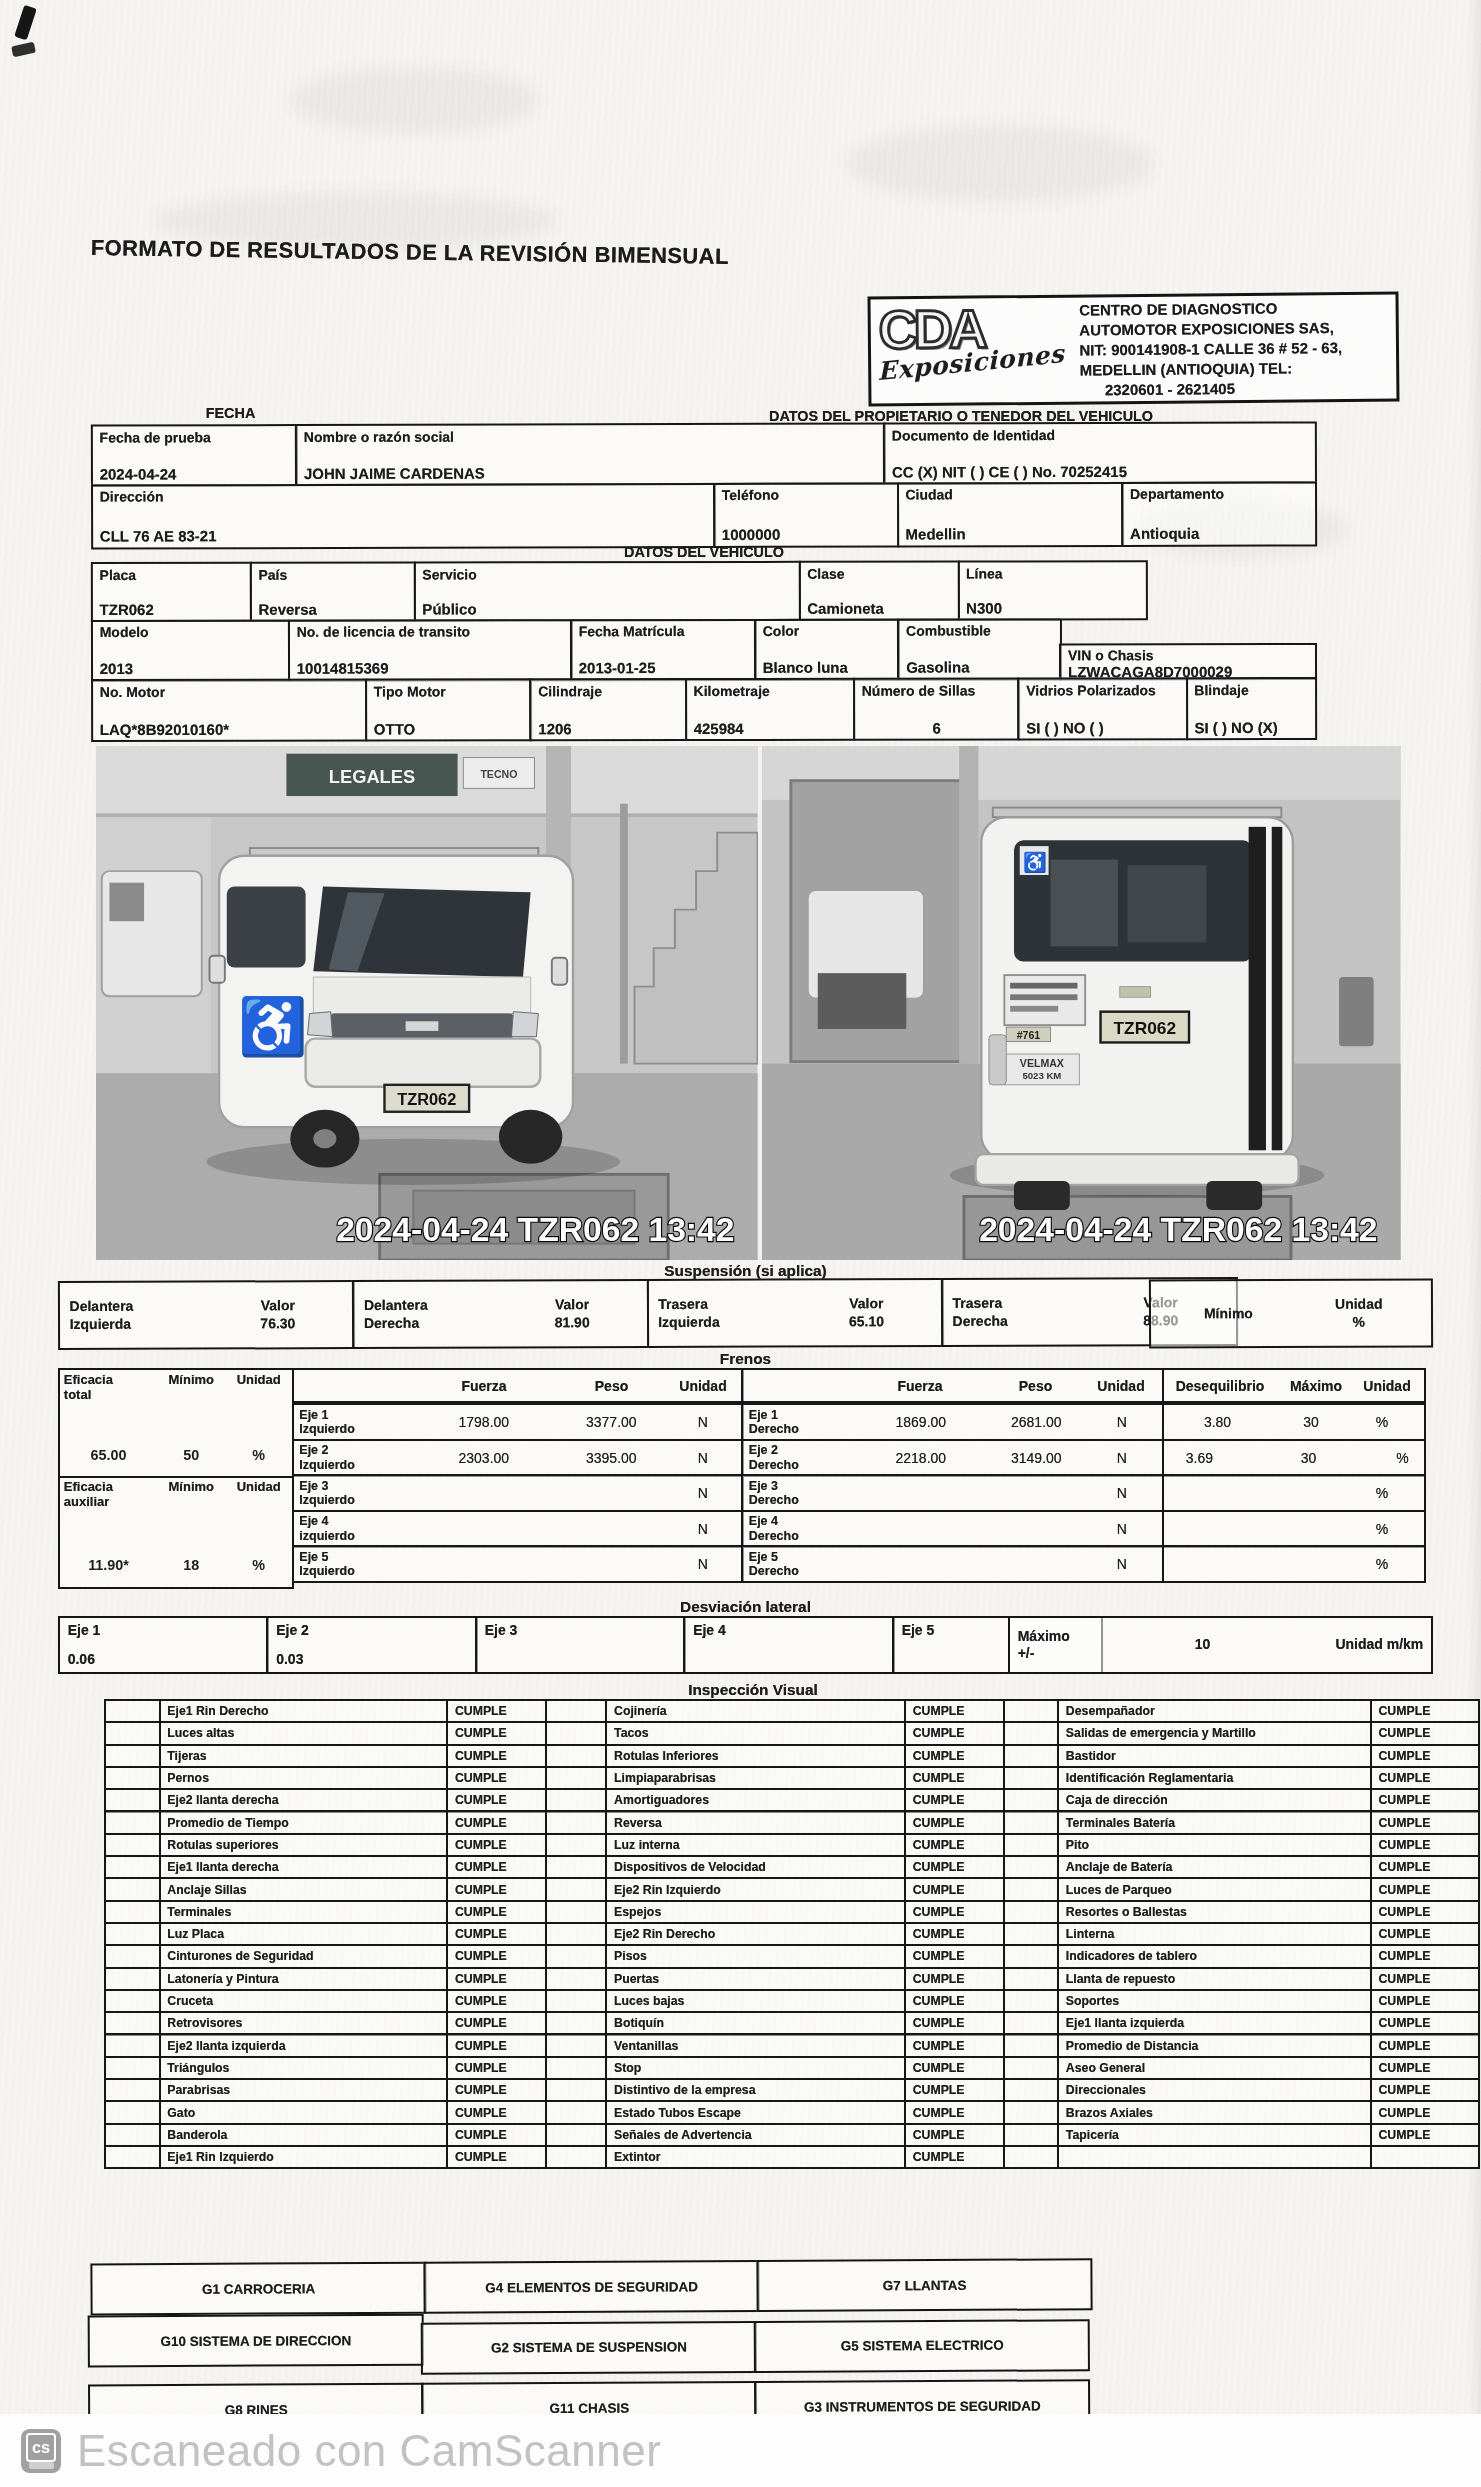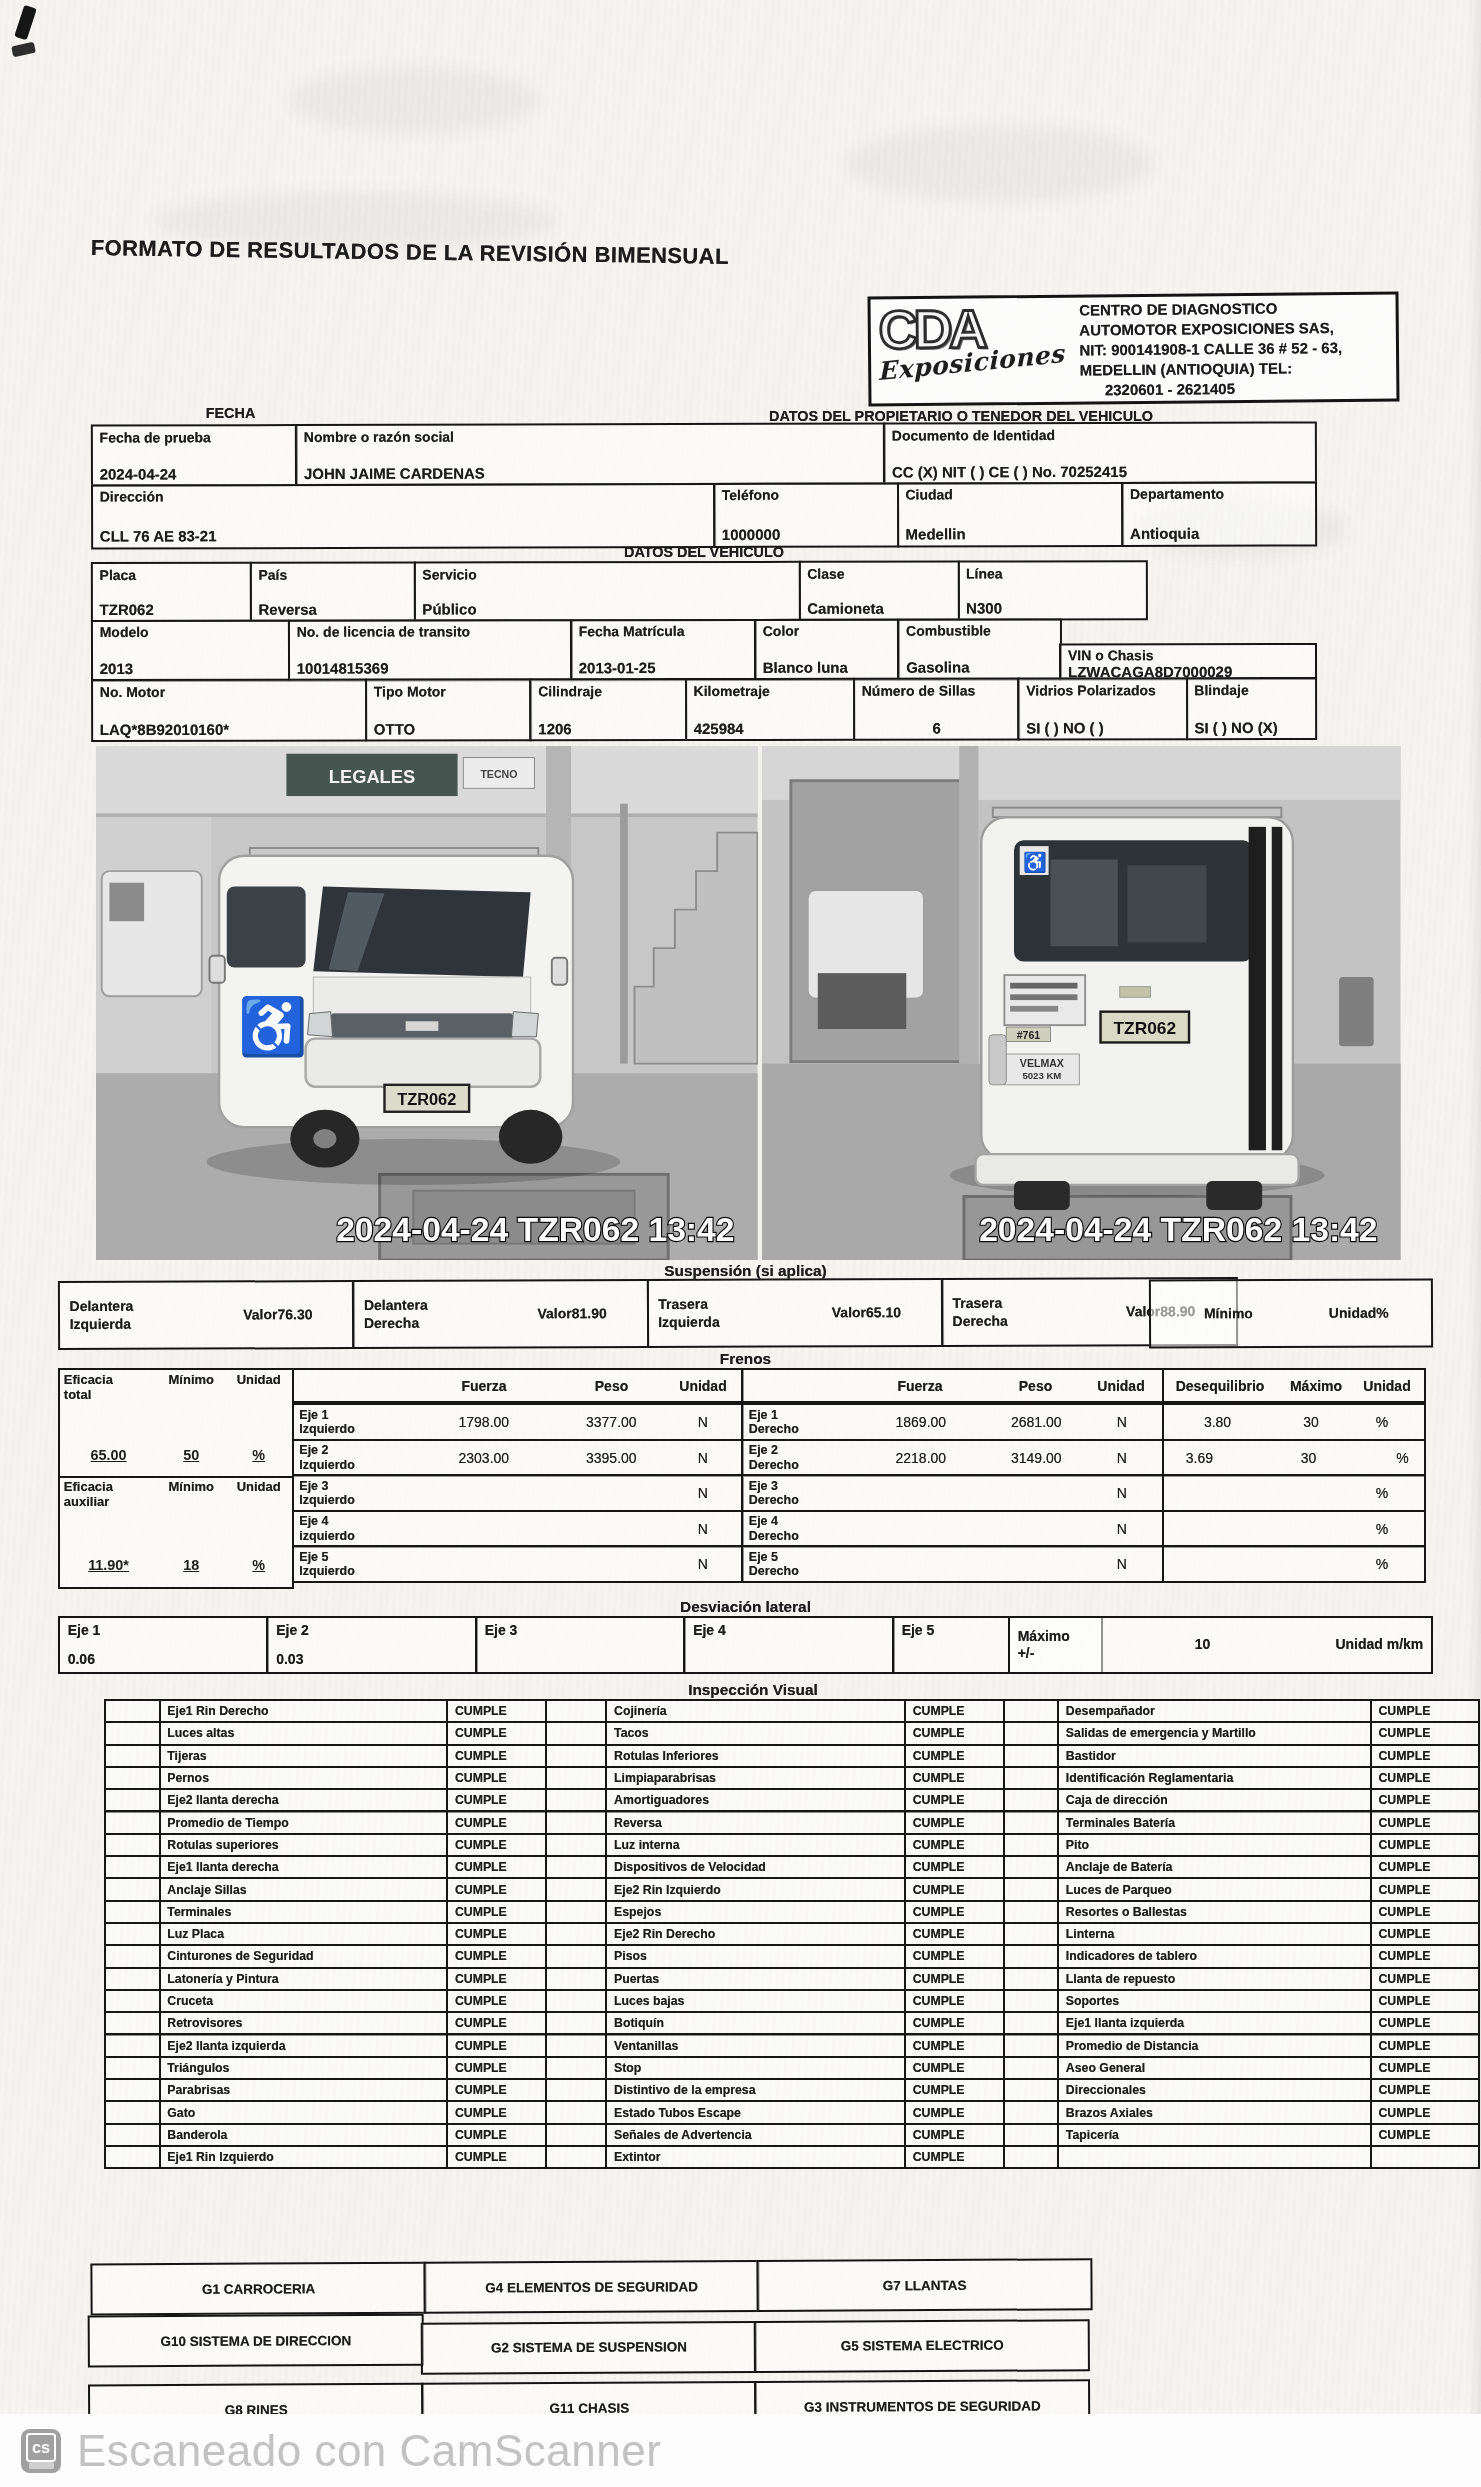--- a/index.html
+++ b/index.html
@@ -47,32 +47,32 @@
   .photos{display:flex;background:#fff;}
   .photo{height:100%;}
   .photo svg{width:100%;height:100%;display:block;}
   .photo-divider{width:4.8px;background:#f2f1ee;}
 
   
   .susp{display:flex;}
   .sbox{border:2.9px solid #151515;background:rgba(255,255,255,.55);display:flex;padding:5.8px 9.6px;}
   .sbox + .sbox{margin-left:-2.9px;}
   .scol1{width:52%;display:flex;flex-direction:column;justify-content:center;}
-  .scol2{width:48%;display:flex;flex-direction:row;align-items:center;justify-content:center;}
+  .scol2{width:48%;display:flex;flex-direction:column;align-items:center;justify-content:center;}
   .s-l{font-size:14px;font-weight:700;line-height:1.25;text-shadow:0 0 0.5px rgba(10,10,10,.65);}
 
   
   .frenos{display:flex;}
   .fx-col{display:flex;flex-direction:column;}
   .fx-col + .fx-col{margin-left:-2.5px;}
   .fbox{border:2.5px solid #161616;background:rgba(255,255,255,.55);box-sizing:border-box;}
   .fbox + .fbox{margin-top:-2.5px;}
   .ef-grid{display:flex;padding:2.9px 3.8px;}
   .ef-c{font-size:13px;font-weight:700;line-height:1.15;text-shadow:0 0 0.5px rgba(10,10,10,.6);}
-  .ef-vals{display:flex;padding:1.9px 3.8px;text-decoration:underline;}
+  .ef-vals{display:flex;padding:1.9px 3.8px;}
   .ef-vals span{font-size:14.4px;font-weight:700;text-align:center;}
   .frow{display:flex;align-items:center;}
   .fhead span{font-size:14px;font-weight:700;text-align:center;text-shadow:0 0 0.5px rgba(10,10,10,.6);}
   .eje2l{display:flex;flex-direction:column;justify-content:center;padding-left:5.8px;}
   .eje2l i{font-style:normal;font-size:12.5px;font-weight:700;line-height:1.15;text-shadow:0 0 0.5px rgba(10,10,10,.6);}
   .fv{font-size:14px;font-weight:400;text-align:center;text-shadow:0 0 0.5px rgba(10,10,10,.6);}
 
   
   .desv{display:flex;}
   .dbox{border:2.9px solid #151515;background:rgba(255,255,255,.55);padding:3.8px 7.7px;display:flex;flex-direction:column;justify-content:space-between;}

